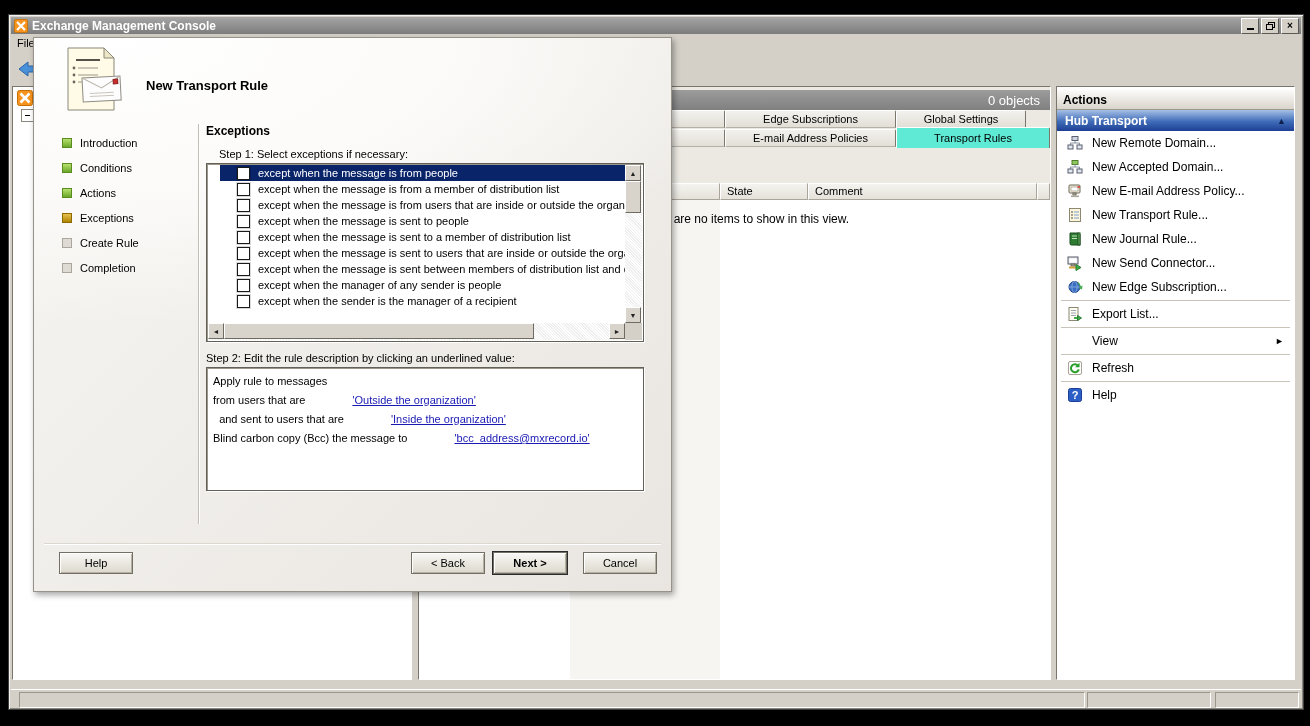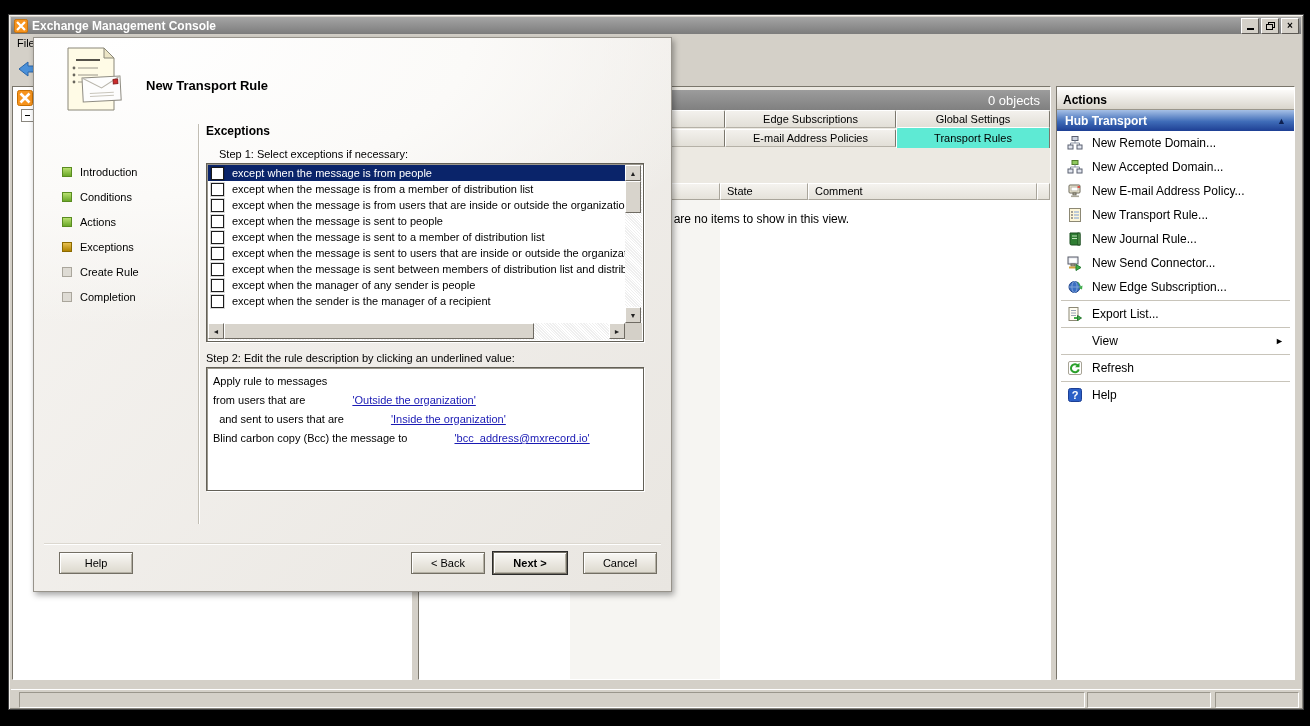--- a/index.html
+++ b/index.html
@@ -69,33 +69,33 @@
   #statusbar{left:2px;top:674px;width:1290px;height:18px;background:#d4d0c8;border-top:1px solid #fff;}
   .status-cell{position:absolute;top:2px;height:14px;border:1px solid;border-color:#9a968c #fff #fff #9a968c;}
 
   
   #dialog{left:33px;top:37px;width:637px;height:553px;z-index:10;
        background:radial-gradient(ellipse 900px 400px at 12% 0%, #ffffff 0%, #fbfaf8 40%, rgba(255,255,255,0) 72%),
                   linear-gradient(135deg,#f7f5f2 0%,#e9e6e1 100%);
        border:1px solid #97938b;box-shadow:2px 3px 6px rgba(0,0,0,.35);}
   #dlg-icon{left:28px;top:8px;width:62px;height:68px;}
   #dlg-title{left:112px;top:40px;font-size:13px;font-weight:bold;}
-  #steps{left:28px;top:92px;width:130px;margin-top:29px;}
+  #steps{left:28px;top:92px;width:130px;}
   .step{height:25px;display:flex;align-items:center;}
   .led{width:10px;height:10px;margin-right:8px;flex:none;border:1px solid #9a968c;box-sizing:border-box;}
   .step.done .led{background:linear-gradient(#b8e070,#6aa828);border-color:#5a8c20;}
   .step.current .led{background:linear-gradient(#e8c050,#b08400);border-color:#8c6a00;}
   .step.pending .led{background:#dedbd4;border-color:#aaa69c;}
   #dlg-vline{left:164px;top:86px;width:1px;height:400px;background:#c2beb4;box-shadow:1px 0 0 #fff;}
   #dlg-section-title{left:172px;top:86px;font-size:12px;font-weight:bold;}
   #step1-label{left:185px;top:110px;}
   #listbox{left:172px;top:125px;width:438px;height:179px;background:#fff;box-sizing:border-box;
        border:1px solid #636057;box-shadow:inset 1px 1px 0 #9a968c, 1px 1px 0 #fff;}
   #lb-items{position:absolute;left:1px;top:1px;right:18px;bottom:18px;overflow:hidden;}
-  .lb-row{height:16px;display:flex;align-items:center;padding-left:3px;white-space:nowrap;overflow:hidden;}
+  .lb-row{height:16px;display:flex;align-items:center;padding-left:17px;white-space:nowrap;overflow:hidden;margin-left:12px;}
   .lb-row.selected{background:#0a246a;color:#fff;}
   .cbx{width:11px;height:11px;background:#fff;border:1px solid #1a1a1a;box-shadow:0 0 0 1px rgba(0,0,0,.15);flex:none;margin-right:8px;}
   .lb-row .lb-text{font-size:11px;}
   .vscroll{position:absolute;right:1px;top:1px;width:17px;bottom:18px;background:#efefef;
        background-image:repeating-linear-gradient(45deg,#fff 0 1px,transparent 1px 2px);}
   .hscroll{position:absolute;left:1px;bottom:1px;height:17px;right:18px;background:#efefef;
        background-image:repeating-linear-gradient(45deg,#fff 0 1px,transparent 1px 2px);}
   .sb-btn{position:absolute;width:16px;height:16px;background:#d8d4cc;border:1px solid;border-color:#fff #6f6b63 #6f6b63 #fff;
        display:flex;align-items:center;justify-content:center;font-size:7px;color:#222;box-sizing:border-box;}
   .sb-thumb{position:absolute;background:#d8d4cc;border:1px solid;border-color:#fff #6f6b63 #6f6b63 #fff;box-sizing:border-box;}
@@ -159,21 +159,21 @@
     <span id="tree-expander"></span>
   </div>
 
   <div id="content" class="abs">
     <div id="objects-bar" class="abs">
       <span>0 objects</span>
     </div>
     <div id="tab-row-1" class="tab-row">
         <div class="tab" style="left: 73px; width: 233px;">Send Connectors</div>
         <div class="tab" style="left: 306px; width: 171px;">Edge Subscriptions</div>
-        <div class="tab" style="left: 477px; width: 154px;">Global Settings</div>
+        <div class="tab" style="left: 477px; width: 130px;">Global Settings</div>
       </div>
     <div id="tab-row-2" class="tab-row">
         <div class="tab" style="left: 73px; width: 233px;">Accepted Domains</div>
         <div class="tab" style="left: 306px; width: 171px;">E-mail Address Policies</div>
         <div class="tab active" style="left: 477px; width: 154px;">Transport Rules</div>
       </div>
     <div id="list-header" class="abs">
         <div class="col-h" style="width: 301px;"></div>
         <div class="col-h" style="width: 88px;">State</div>
         <div class="col-h" style="width: 229px;">Comment</div>

